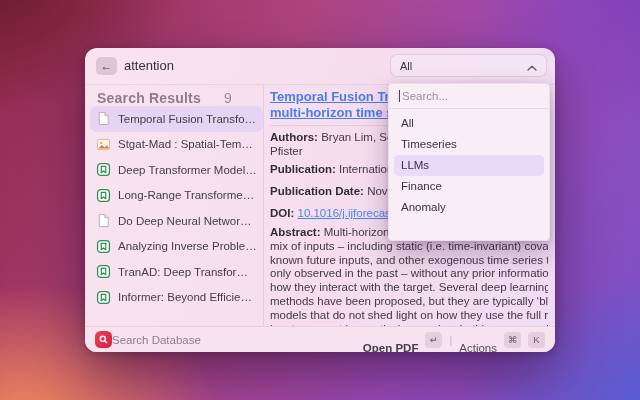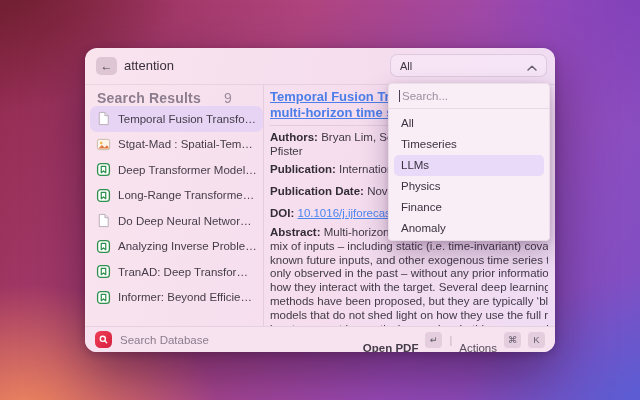--- a/index.html
+++ b/index.html
@@ -73,21 +73,21 @@
   .caret { width:1px; height:12px; background:#4a4150; margin-right:2px; }
   .dd-search span { font-size:11.5px; color:#9d8fa1; }
   .dd-list { padding:4px 5px; }
   .dd-row { height:21px; line-height:21px; padding-left:7px; border-radius:5px;
     font-size:11.5px; color:#3b3341; cursor:pointer; }
   .dd-row.hl { background:#e8daf8; }
 
   
   .footer { left:0; top:278px; width:470px; height:26px; background:#f7e3f0;
     border-top:1px solid rgba(70,35,70,.09); display:flex; align-items:center;
-    padding:0 10px; gap:8px; z-index:5; }
+    padding:0 10px; gap:0; z-index:5; }
   .app-icon { width:17px; height:17px; border-radius:5.5px;
     background:linear-gradient(135deg,#ef3e56,#d6203f);
     display:flex; align-items:center; justify-content:center; flex:0 0 17px; }
   .footer-search { flex:1; font-size:11.5px; color:#8b7c8e; cursor:text; }
   .footer-right { display:flex; align-items:center; gap:7px; }
   .fr-label { font-size:11.5px; font-weight:600; color:#453c49; cursor:pointer;margin-top:16px; }
   .fr-label.secondary { font-weight:500; color:#584e5c; }
   .fr-sep { font-size:11px; color:rgba(80,55,80,.3); }
   .kbd { min-width:17px; height:16px; padding:0 3px; border-radius:4px;
     background:rgba(120,88,120,.15); color:#695e70; font-size:9.5px;
@@ -212,21 +212,20 @@
 
     <div class="dropdown">
       <div class="dd-search">
         <span class="caret"></span>
         <span>Search...</span>
       </div>
       <div class="dd-list">
         <div class="dd-row">All</div>
         <div class="dd-row">Timeseries</div>
         <div class="dd-row hl">LLMs</div>
-        <div class="dd-row">Physics</div>
         <div class="dd-row">Finance</div>
         <div class="dd-row">Anomaly</div>
       </div>
     </div>
 
     <div class="footer">
       <div class="app-icon">
         <svg width="11" height="11" viewBox="0 0 16 16">
             <circle cx="7" cy="7" r="3.7" stroke="#ffffff" stroke-width="2" fill="none"></circle>
             <path d="M10 10l2.6 2.6" stroke="#ffffff" stroke-width="2" stroke-linecap="round"></path>

